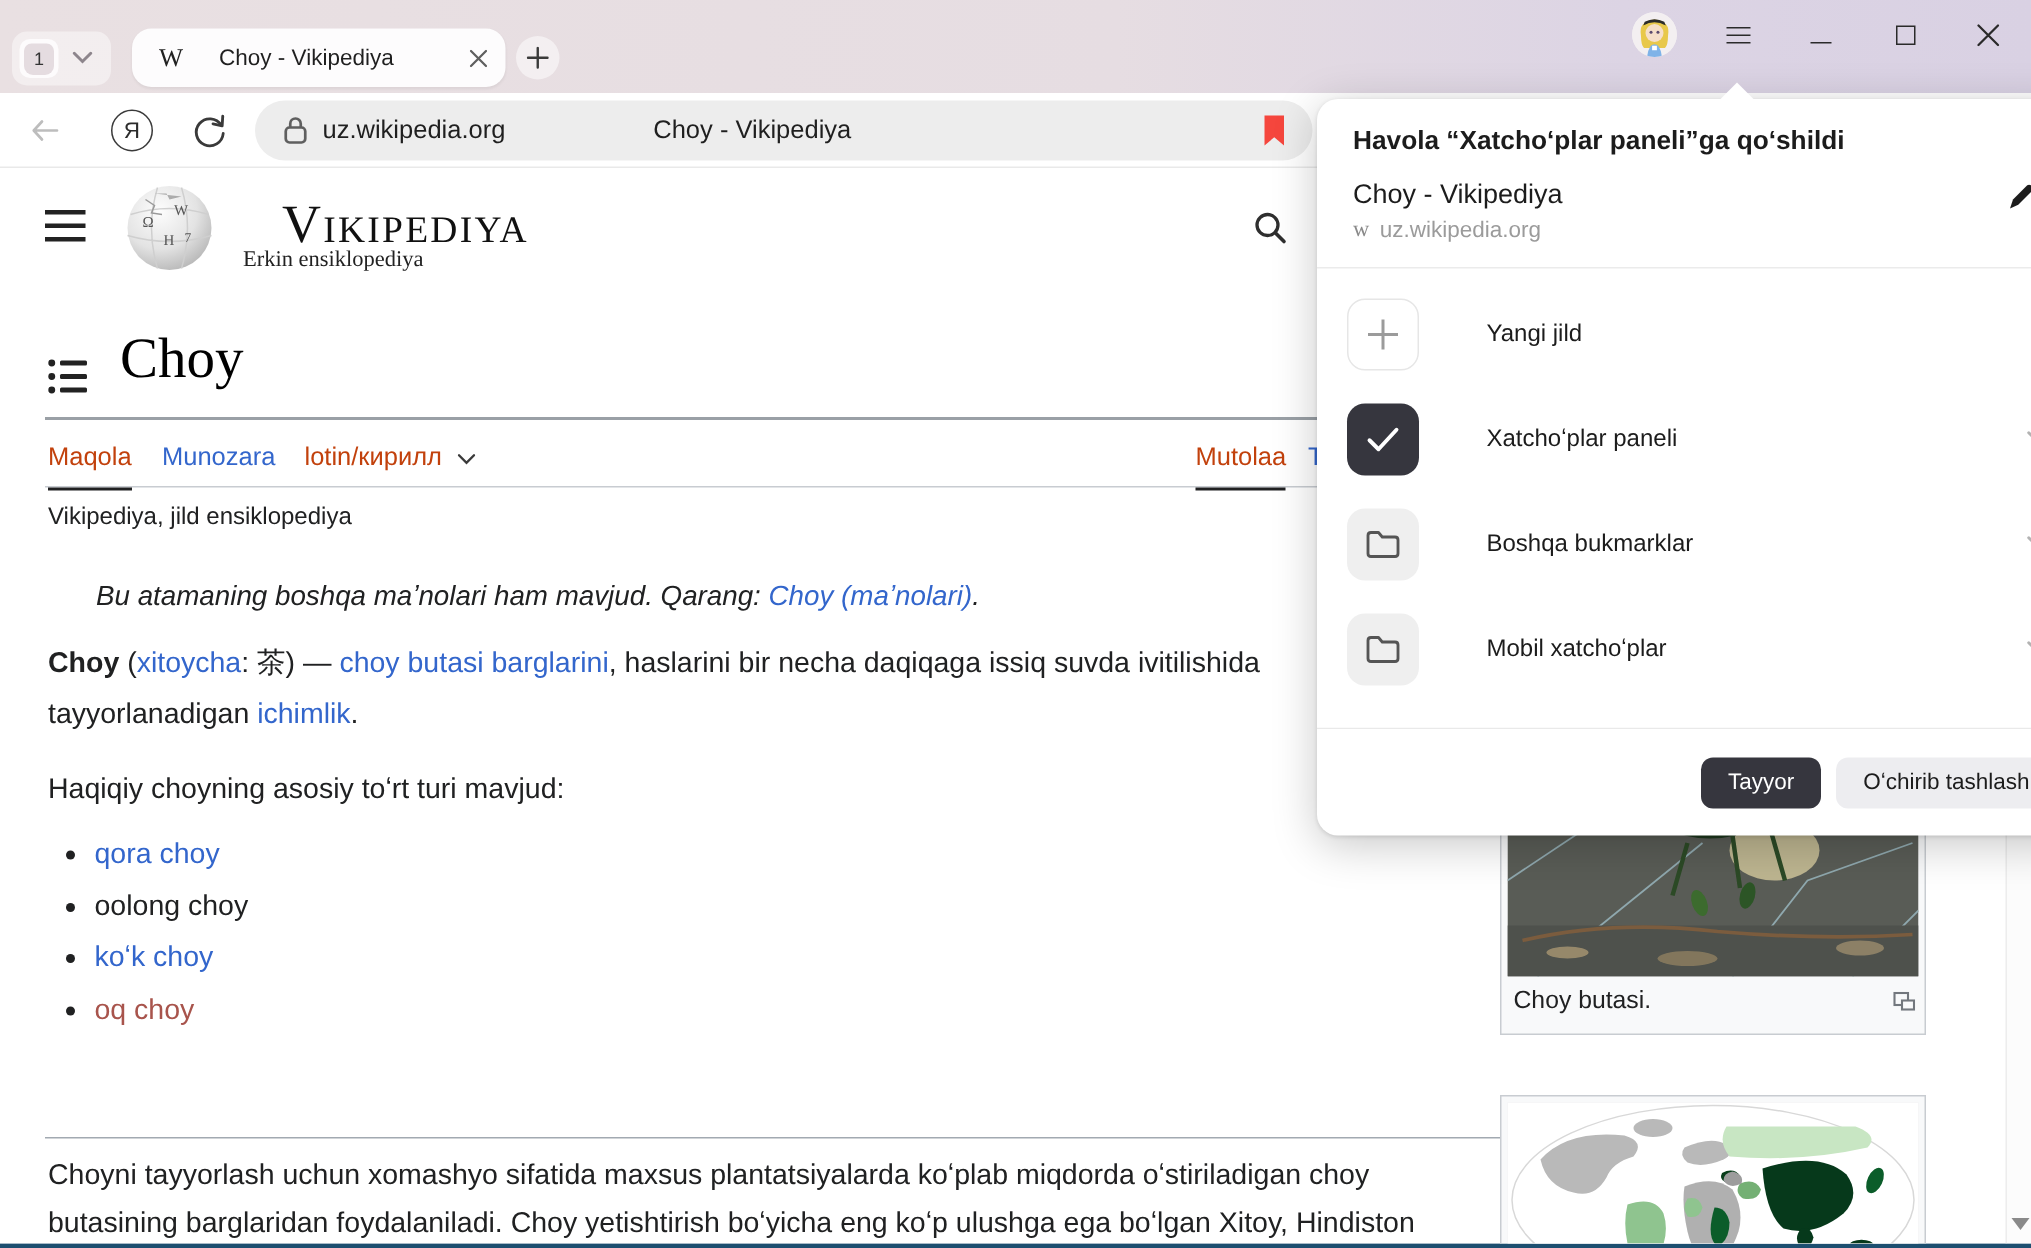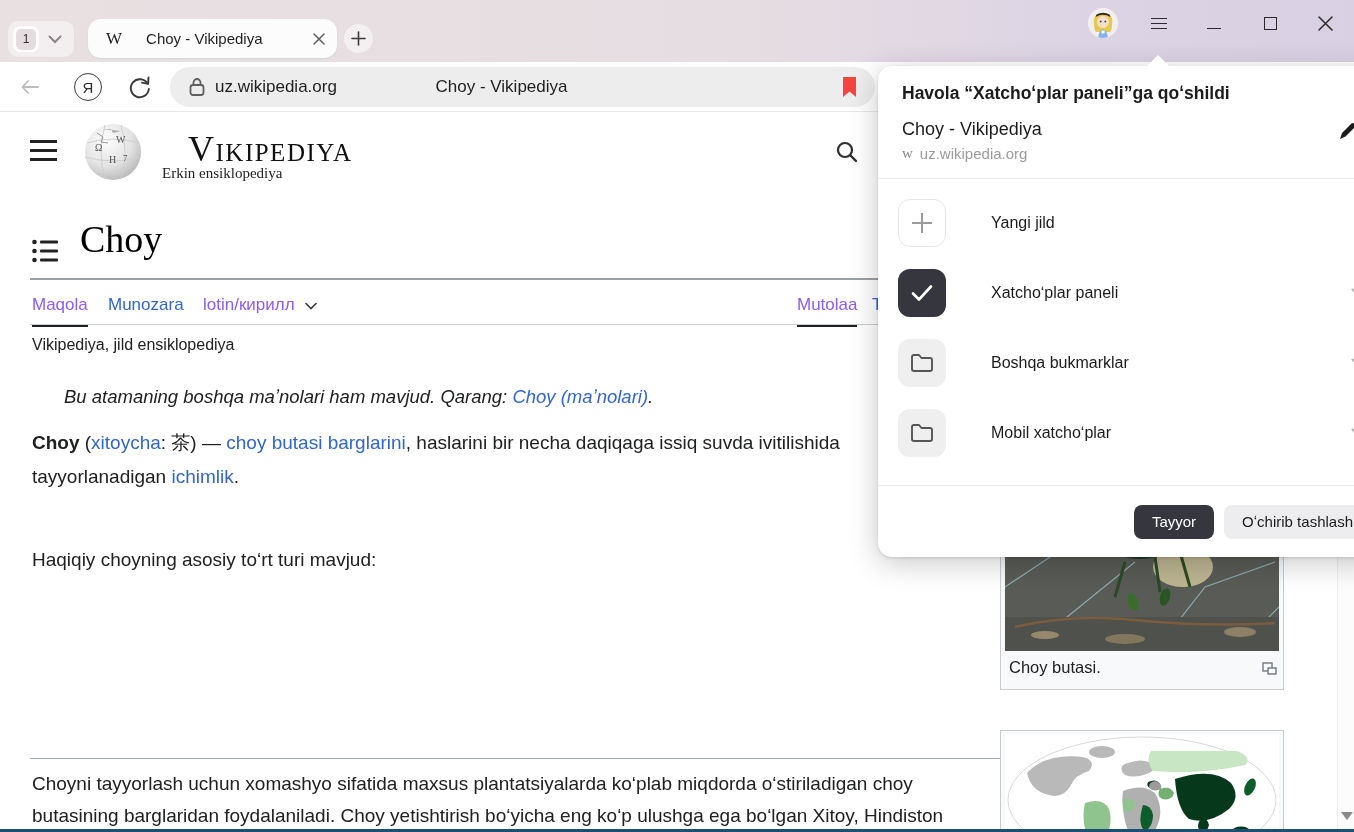--- a/index.html
+++ b/index.html
@@ -45,32 +45,32 @@
   .wm-menu { position:absolute; left:30px; top:28px; width:27px; height:21px; border-top:3px solid #222; border-bottom:3px solid #222; }
   .wm-menu::after { content:""; position:absolute; left:0; top:6px; width:27px; border-top:3px solid #222; }
   .wlogo-globe { position:absolute; left:83px; top:9px; }
   .wlogo-word { position:absolute; left:152px; top:16px; font-family:"Liberation Serif",serif; font-variant:small-caps; font-size:36px; letter-spacing:1.5px; color:#111;margin-left:36px; }
   .wlogo-sub { position:absolute; left:162px; top:53px; font-family:"Liberation Serif",serif; font-size:15px; color:#222; }
   .search-ic { position:absolute; left:835px; top:28px; }
   .contents-ic { position:absolute; left:32px; top:127px; }
   .ptitle-h1 { position:absolute; left:80px; top:105px; font-family:"Liberation Serif",serif; font-size:38px; font-weight:400; color:#000; }
   .title-rule { position:absolute; left:30px; top:166px; width:1292px; border-top:2px solid #9aa0a6; }
   .wtabs { position:absolute; left:30px; top:177px; width:1292px; height:36px; border-bottom:1px solid #c8ccd1; }
-  .wtab { position:absolute; top:6px; font-size:17px; color:#8b5cf6; padding-bottom:10px; }
+  .wtab { position:absolute; top:6px; font-size:17px; color:#c2410c; padding-bottom:10px; }
   .wtab.bluelink { color:#3366cc; }
   .wtab.active { border-bottom:2.5px solid #202122; }
   .wtab .chev { margin-left:10px; display:inline-block; }
   .tagline { position:absolute; left:32px; top:224px; font-size:16px; color:#202122; }
   .hatnote { position:absolute; left:64px; top:274px; font-style:italic; font-size:18.5px; color:#202122; }
   .hatnote a { color:#3366cc; }
   .intro { position:absolute; left:32px; top:314px; font-size:19px; color:#202122; line-height:34px; width:980px; }
   .intro b { font-weight:bold; }
   a.wlink { color:#3366cc; text-decoration:none; cursor:pointer; }
   a.redlink { color:#a8544c; text-decoration:none; cursor:pointer; }
-  .types-intro { position:absolute; left:32px; top:404px; font-size:19px; color:#202122;margin-top:33px; }
+  .types-intro { position:absolute; left:32px; top:404px; font-size:19px; color:#202122; }
   .tealist { position:absolute; left:36px; top:441px; font-size:19px; line-height:34.5px; color:#202122; list-style:none; }
   .tealist li { position:relative; padding-left:27px; }
   .tealist li::before { content:""; position:absolute; left:8px; top:14px; width:6px; height:6px; border-radius:50%; background:#202122; }
   .h2row { position:absolute; left:30px; top:603px; }
   .h2row h2 { display:inline; font-family:"Liberation Serif",serif; font-size:28px; font-weight:400; color:#000; }
   .h2row .editsec { font-size:14.5px; color:#54595d; margin-left:14px; }
   .h2row .editsec a { color:#3366cc; }
   .h2-rule { position:absolute; left:30px; top:646px; width:978px; border-top:1px solid #a2a9b1; }
   .para2 { position:absolute; left:32px; top:656px; font-size:19px; line-height:31.5px; color:#202122; }
   .para2 span { display:block; white-space:nowrap; }
@@ -265,20 +265,26 @@
       <span>Bu atamaning boshqa maʼnolari ham mavjud. Qarang: </span><a class="wlink">Choy (maʼnolari)</a><span>.</span>
     </div>
 
     <p class="intro">
       <b>Choy</b><span> (</span><a class="wlink">xitoycha</a><span>: 茶) — </span><a class="wlink">choy butasi barglarini</a><span>, haslarini bir necha daqiqaga issiq suvda ivitilishida</span><br>
       <span>tayyorlanadigan </span><a class="wlink">ichimlik</a><span>.</span>
     </p>
 
     <div class="types-intro">Haqiqiy choyning asosiy toʻrt turi mavjud:</div>
 
+    <ul class="tealist">
+      <li><a class="wlink">qora choy</a></li>
+      <li><span>oolong choy</span></li>
+      <li><a class="wlink">koʻk choy</a></li>
+      <li><a class="redlink">oq choy</a></li>
+    </ul>
 
     <div class="h2-rule"></div>
 
     <p class="para2">
       <span>Choyni tayyorlash uchun xomashyo sifatida maxsus plantatsiyalarda koʻplab miqdorda oʻstiriladigan choy</span>
       <span>butasining barglaridan foydalaniladi. Choy yetishtirish boʻyicha eng koʻp ulushga ega boʻlgan Xitoy, Hindiston</span>
     </p>
 
     <div class="thumbcard fig1">
       <svg class="timg" width="274" height="184" viewBox="0 0 274 184">

